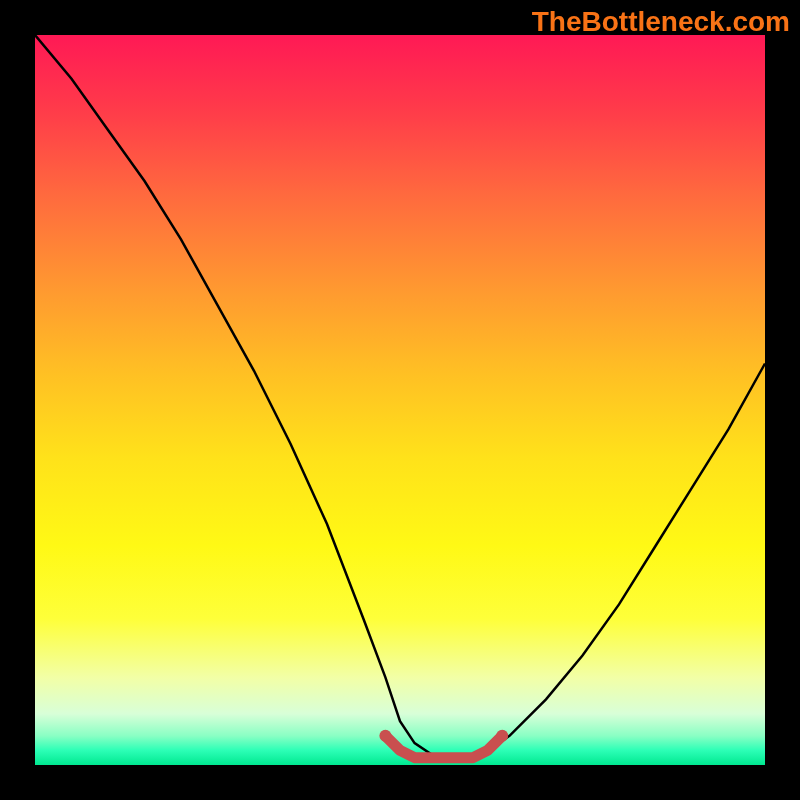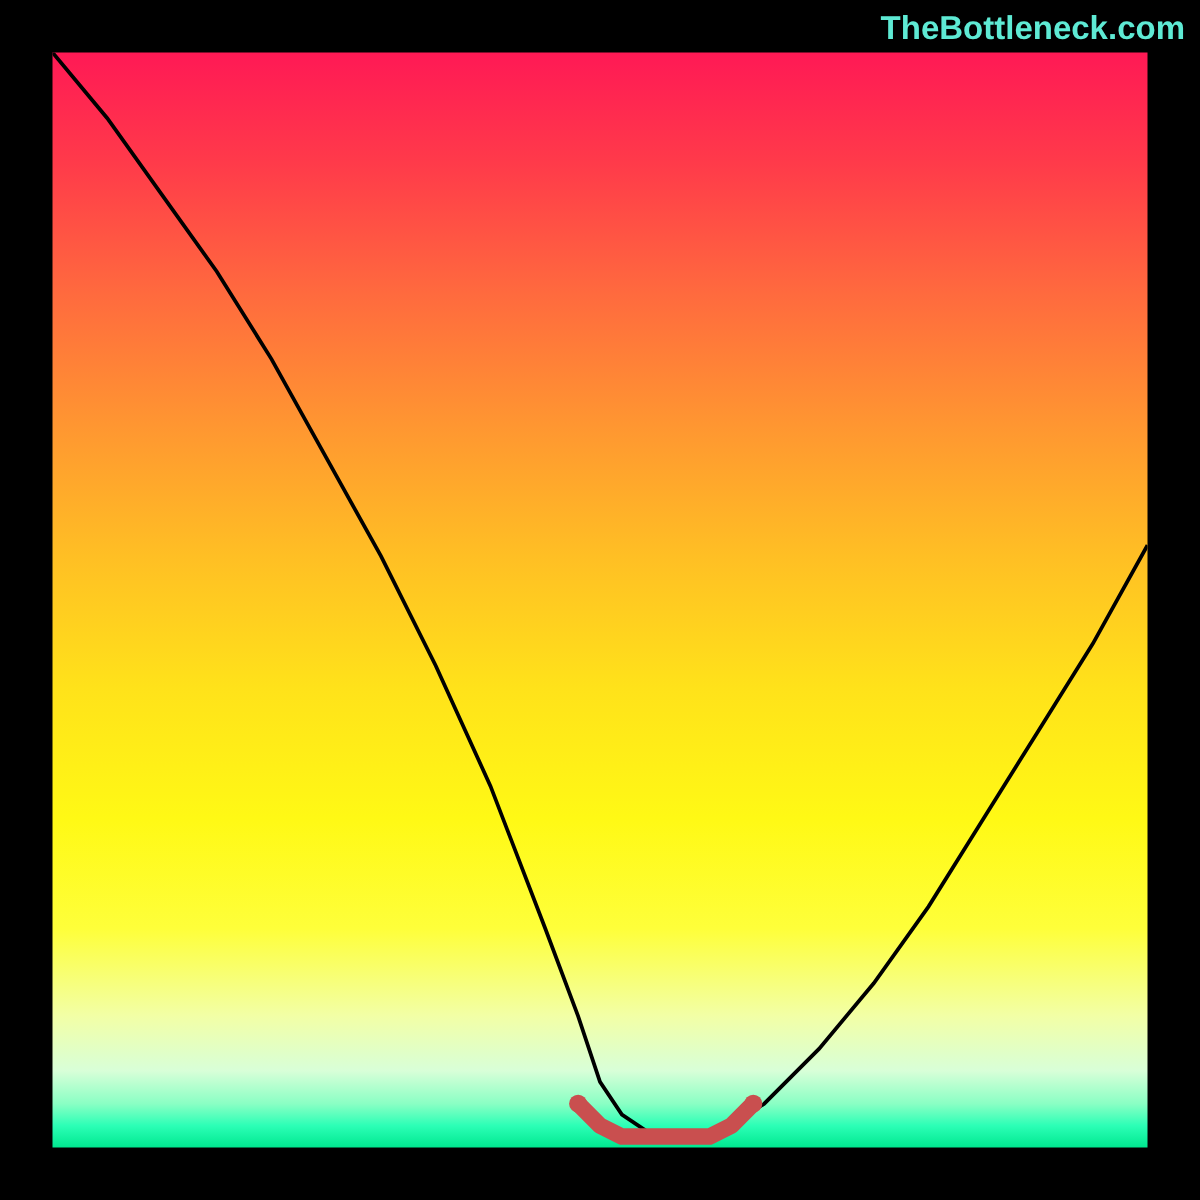--- a/index.html
+++ b/index.html
@@ -9,22 +9,22 @@
     height: 800px;
     background: #000;
     font-family: Arial, sans-serif;
     position: relative;
     overflow: hidden;
   }
   .watermark {
     position: absolute;
     top: 6px;
     right: 10px;
-    color: #5eead4;
-    font-size: 22px;
+    color: #f97316;
+    font-size: 28px;
     font-weight: bold;
     z-index: 10;
   }
   .plot-area {
     position: absolute;
     left: 35px;
     top: 35px;
     width: 730px;
     height: 730px;
     background: linear-gradient(to bottom,

